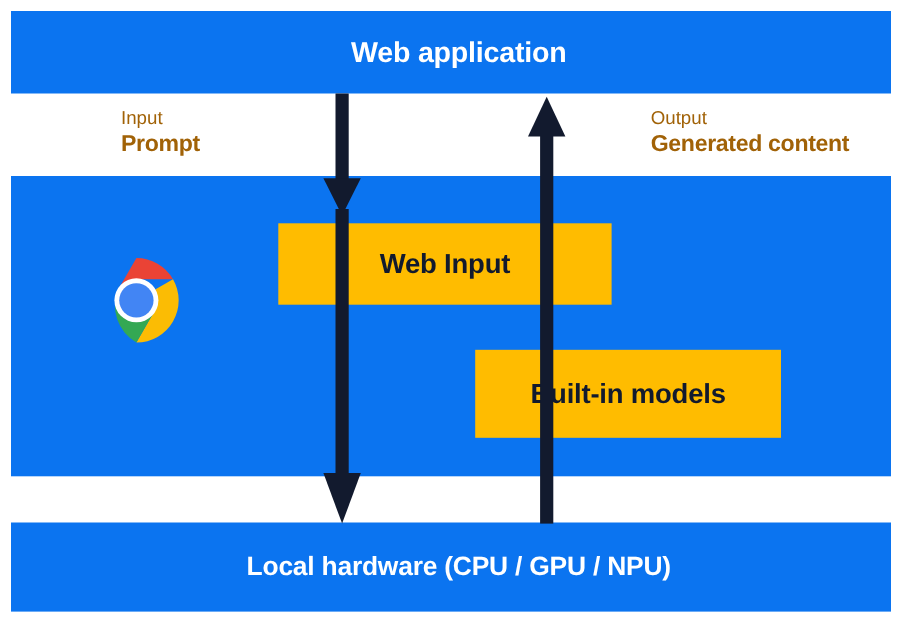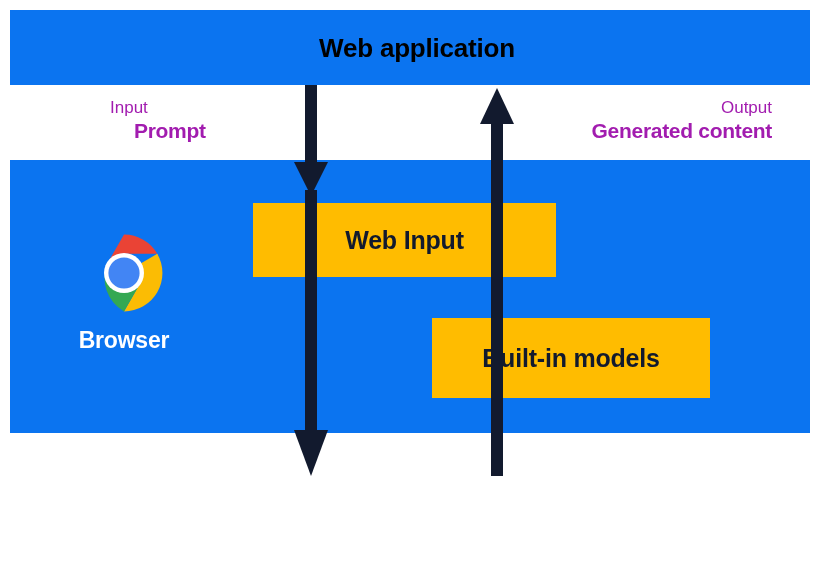--- a/index.html
+++ b/index.html
@@ -42,21 +42,21 @@
     top: 475px;
     width: 800px;
     height: 81px;
   }
 
   .band-label {
     position: absolute;
     left: 14px;
     right: 0;
     text-align: center;
-    color: #000000;
+    color: #ffffff;
     font-weight: bold;
     letter-spacing: -0.2px;
     white-space: nowrap;
   }
   #band-top .band-label {
     top: 50%;
     transform: translateY(-50%);
     font-size: 26px;
   }
   #band-bottom .band-label {
@@ -72,45 +72,44 @@
     top: 0;
     width: 820px;
     height: 566px;
     pointer-events: none;
     z-index: 3;
   }
 
   
   .flow-note {
     position: absolute;
-    color: #a21caf;
+    color: #a16207;
     line-height: 1.25;
     white-space: nowrap;
   }
   .flow-note .note-kind {
     display: block;
     font-size: 17px;
     font-weight: normal;
   }
   .flow-note .note-value {
     display: block;
     font-size: 21px;
     font-weight: bold;
     letter-spacing: -0.3px;
-    margin-left: 24px;
   }
   #note-input {
     left: 110px;
     top: 97px;
     text-align: left;
   }
   #note-output {
     right: 48px;
     top: 97px;
-    text-align: right;
+    text-align: left;
   }
 
   
   .amber-box {
     position: absolute;
     background: #ffbc00;
     display: flex;
     align-items: center;
     justify-content: center;
     text-align: center;
@@ -165,20 +164,23 @@
 <body>
 
 <div id="canvas">
 
   <div class="band" id="band-top">
     <span class="band-label">Web application</span>
   </div>
 
   <div class="band" id="band-middle"></div>
 
+  <div class="band" id="band-bottom">
+    <span class="band-label">Local hardware (CPU / GPU / NPU)</span>
+  </div>
 
   <div class="flow-note" id="note-input">
     <span class="note-kind">Input</span>
     <span class="note-value">Prompt</span>
   </div>
 
   <div class="flow-note" id="note-output">
     <span class="note-kind">Output</span>
     <span class="note-value">Generated content</span>
   </div>
@@ -189,21 +191,20 @@
       <path d="M50 2 A48 48 0 0 1 91.6 26 L50 26 A24 24 0 0 0 29.2 38 Z" fill="#ea4335"></path>
 
       <path d="M91.6 26 A48 48 0 0 1 50 98 L70.8 62 A24 24 0 0 0 70.8 38 Z" fill="#fbbc04"></path>
 
       <path d="M50 98 A48 48 0 0 1 29.2 38 L50 74 A24 24 0 0 0 70.8 62 Z" fill="#34a853"></path>
 
       <circle cx="50" cy="50" r="25" fill="#ffffff"></circle>
 
       <circle cx="50" cy="50" r="19.5" fill="#4285f4"></circle>
     </svg>
-    <span id="browser-caption">Browser</span>
   </div>
 
   <div class="amber-box" id="box-web-apis">
     <span>Web Input</span>
   </div>
 
   <div class="amber-box" id="box-builtin">
     <span>
       <span class="box-text">Built-in models</span>
     </span>

